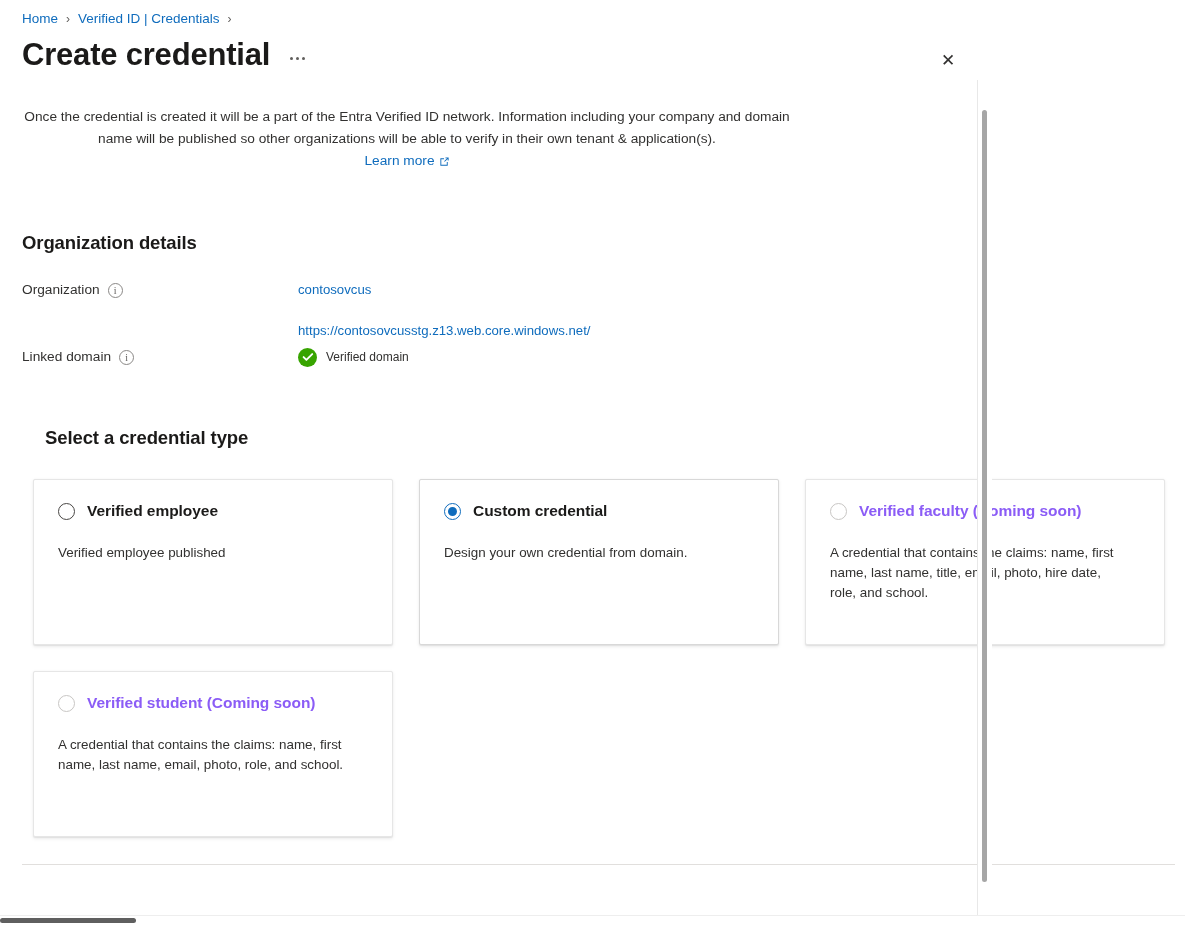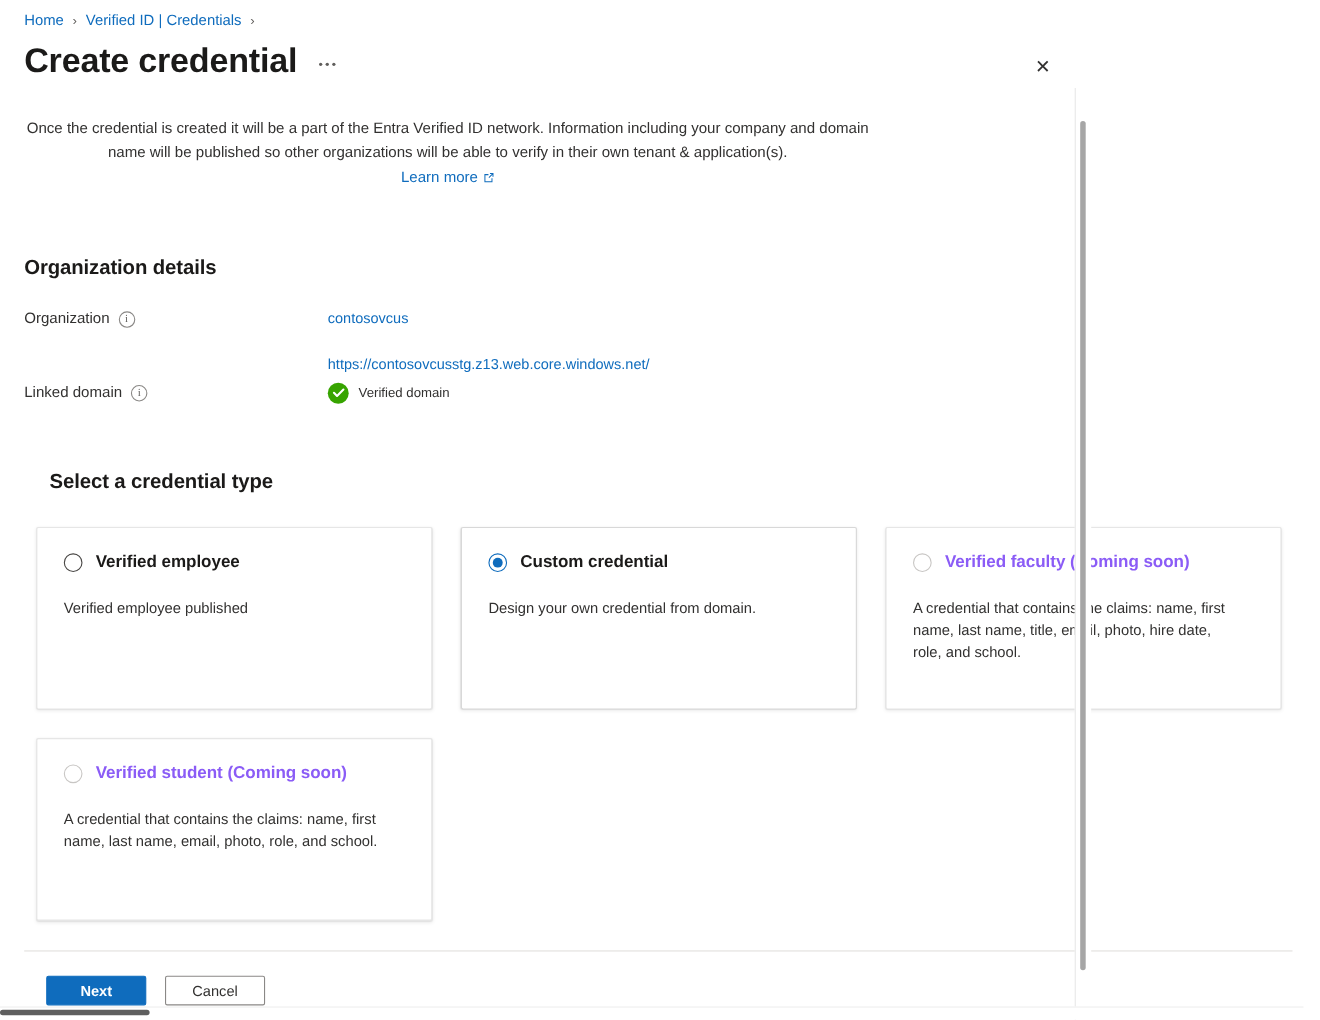--- a/index.html
+++ b/index.html
@@ -428,23 +428,19 @@
       <div class="card-head">
         <span class="radio dim"></span>
         <span class="card-title dim">Verified student (Coming soon)</span>
       </div>
       <div class="card-desc">A credential that contains the claims: name, first name, last name, email, photo, role, and school.</div>
     </div>
 
   </div>
 
   <div class="footer-divider"></div>
-  <div class="footer">
-    <button class="btn btn-primary">Next</button>
-    <button class="btn btn-secondary">Cancel</button>
-  </div>
 
   <div class="vscroll-track"></div>
   <div class="vscroll-thumb"></div>
   <div class="hscroll-track"></div>
   <div class="hscroll-thumb"></div>
 
 </div>
 
 </body></html>

